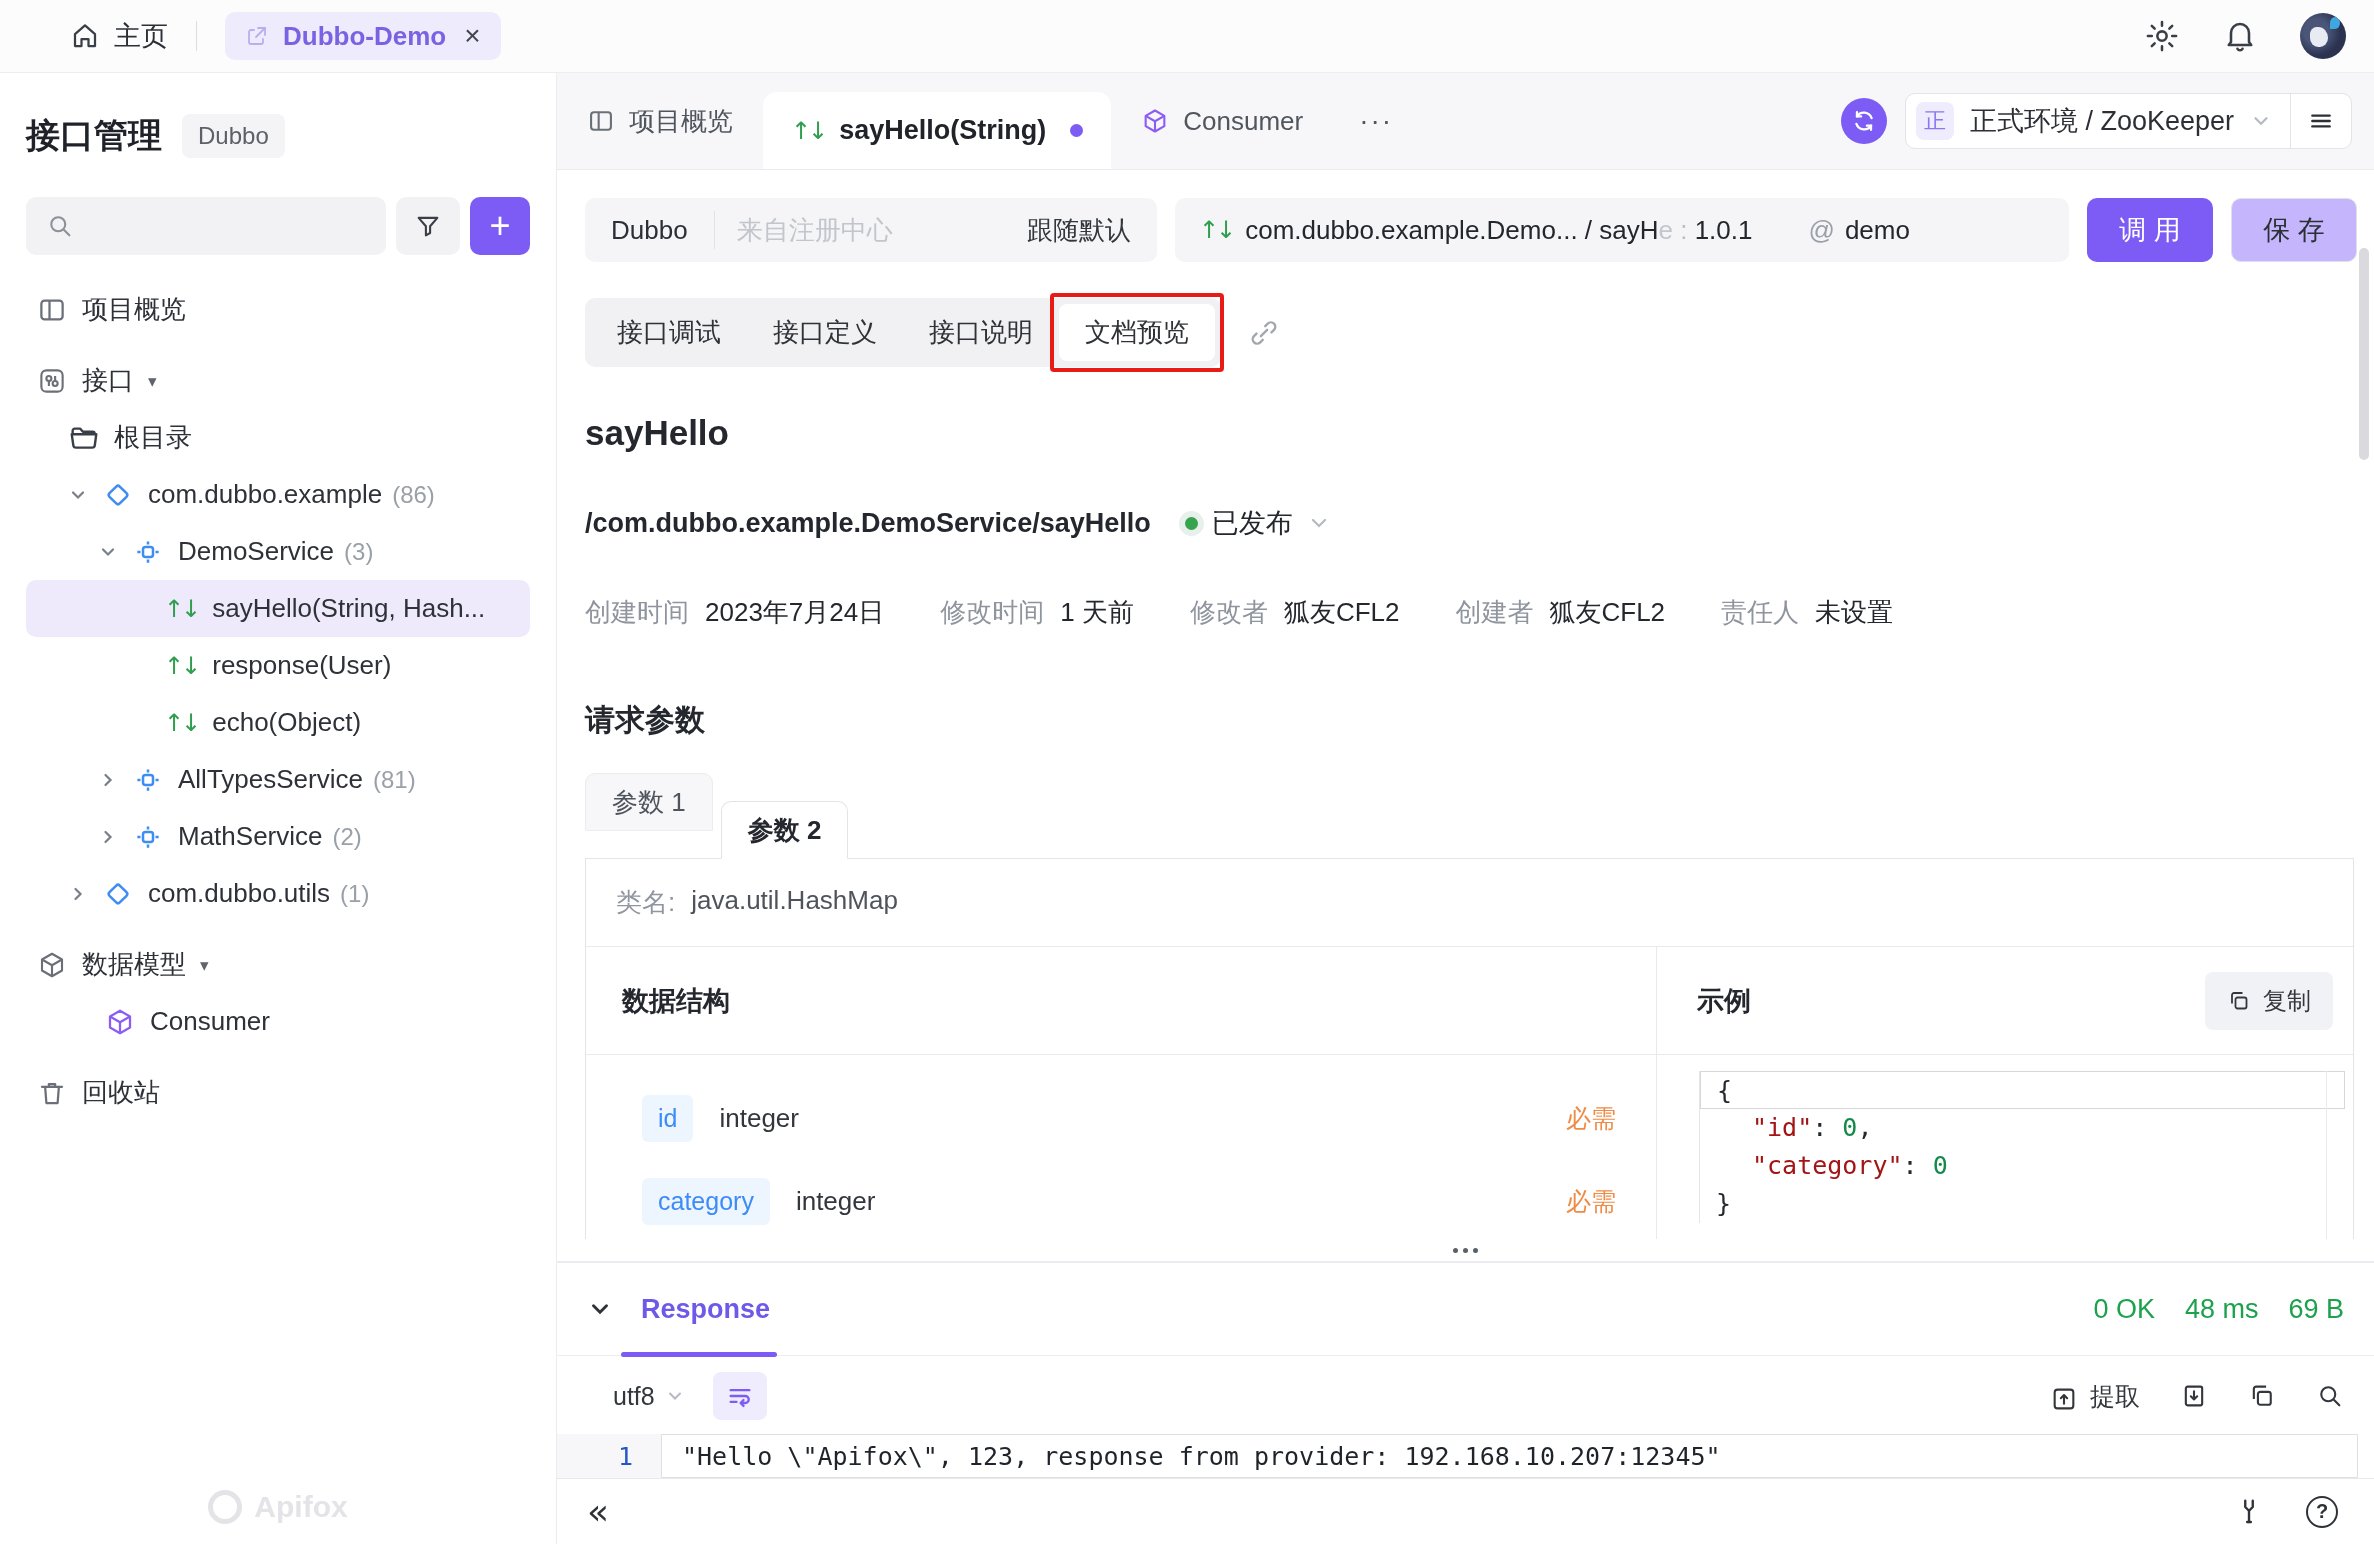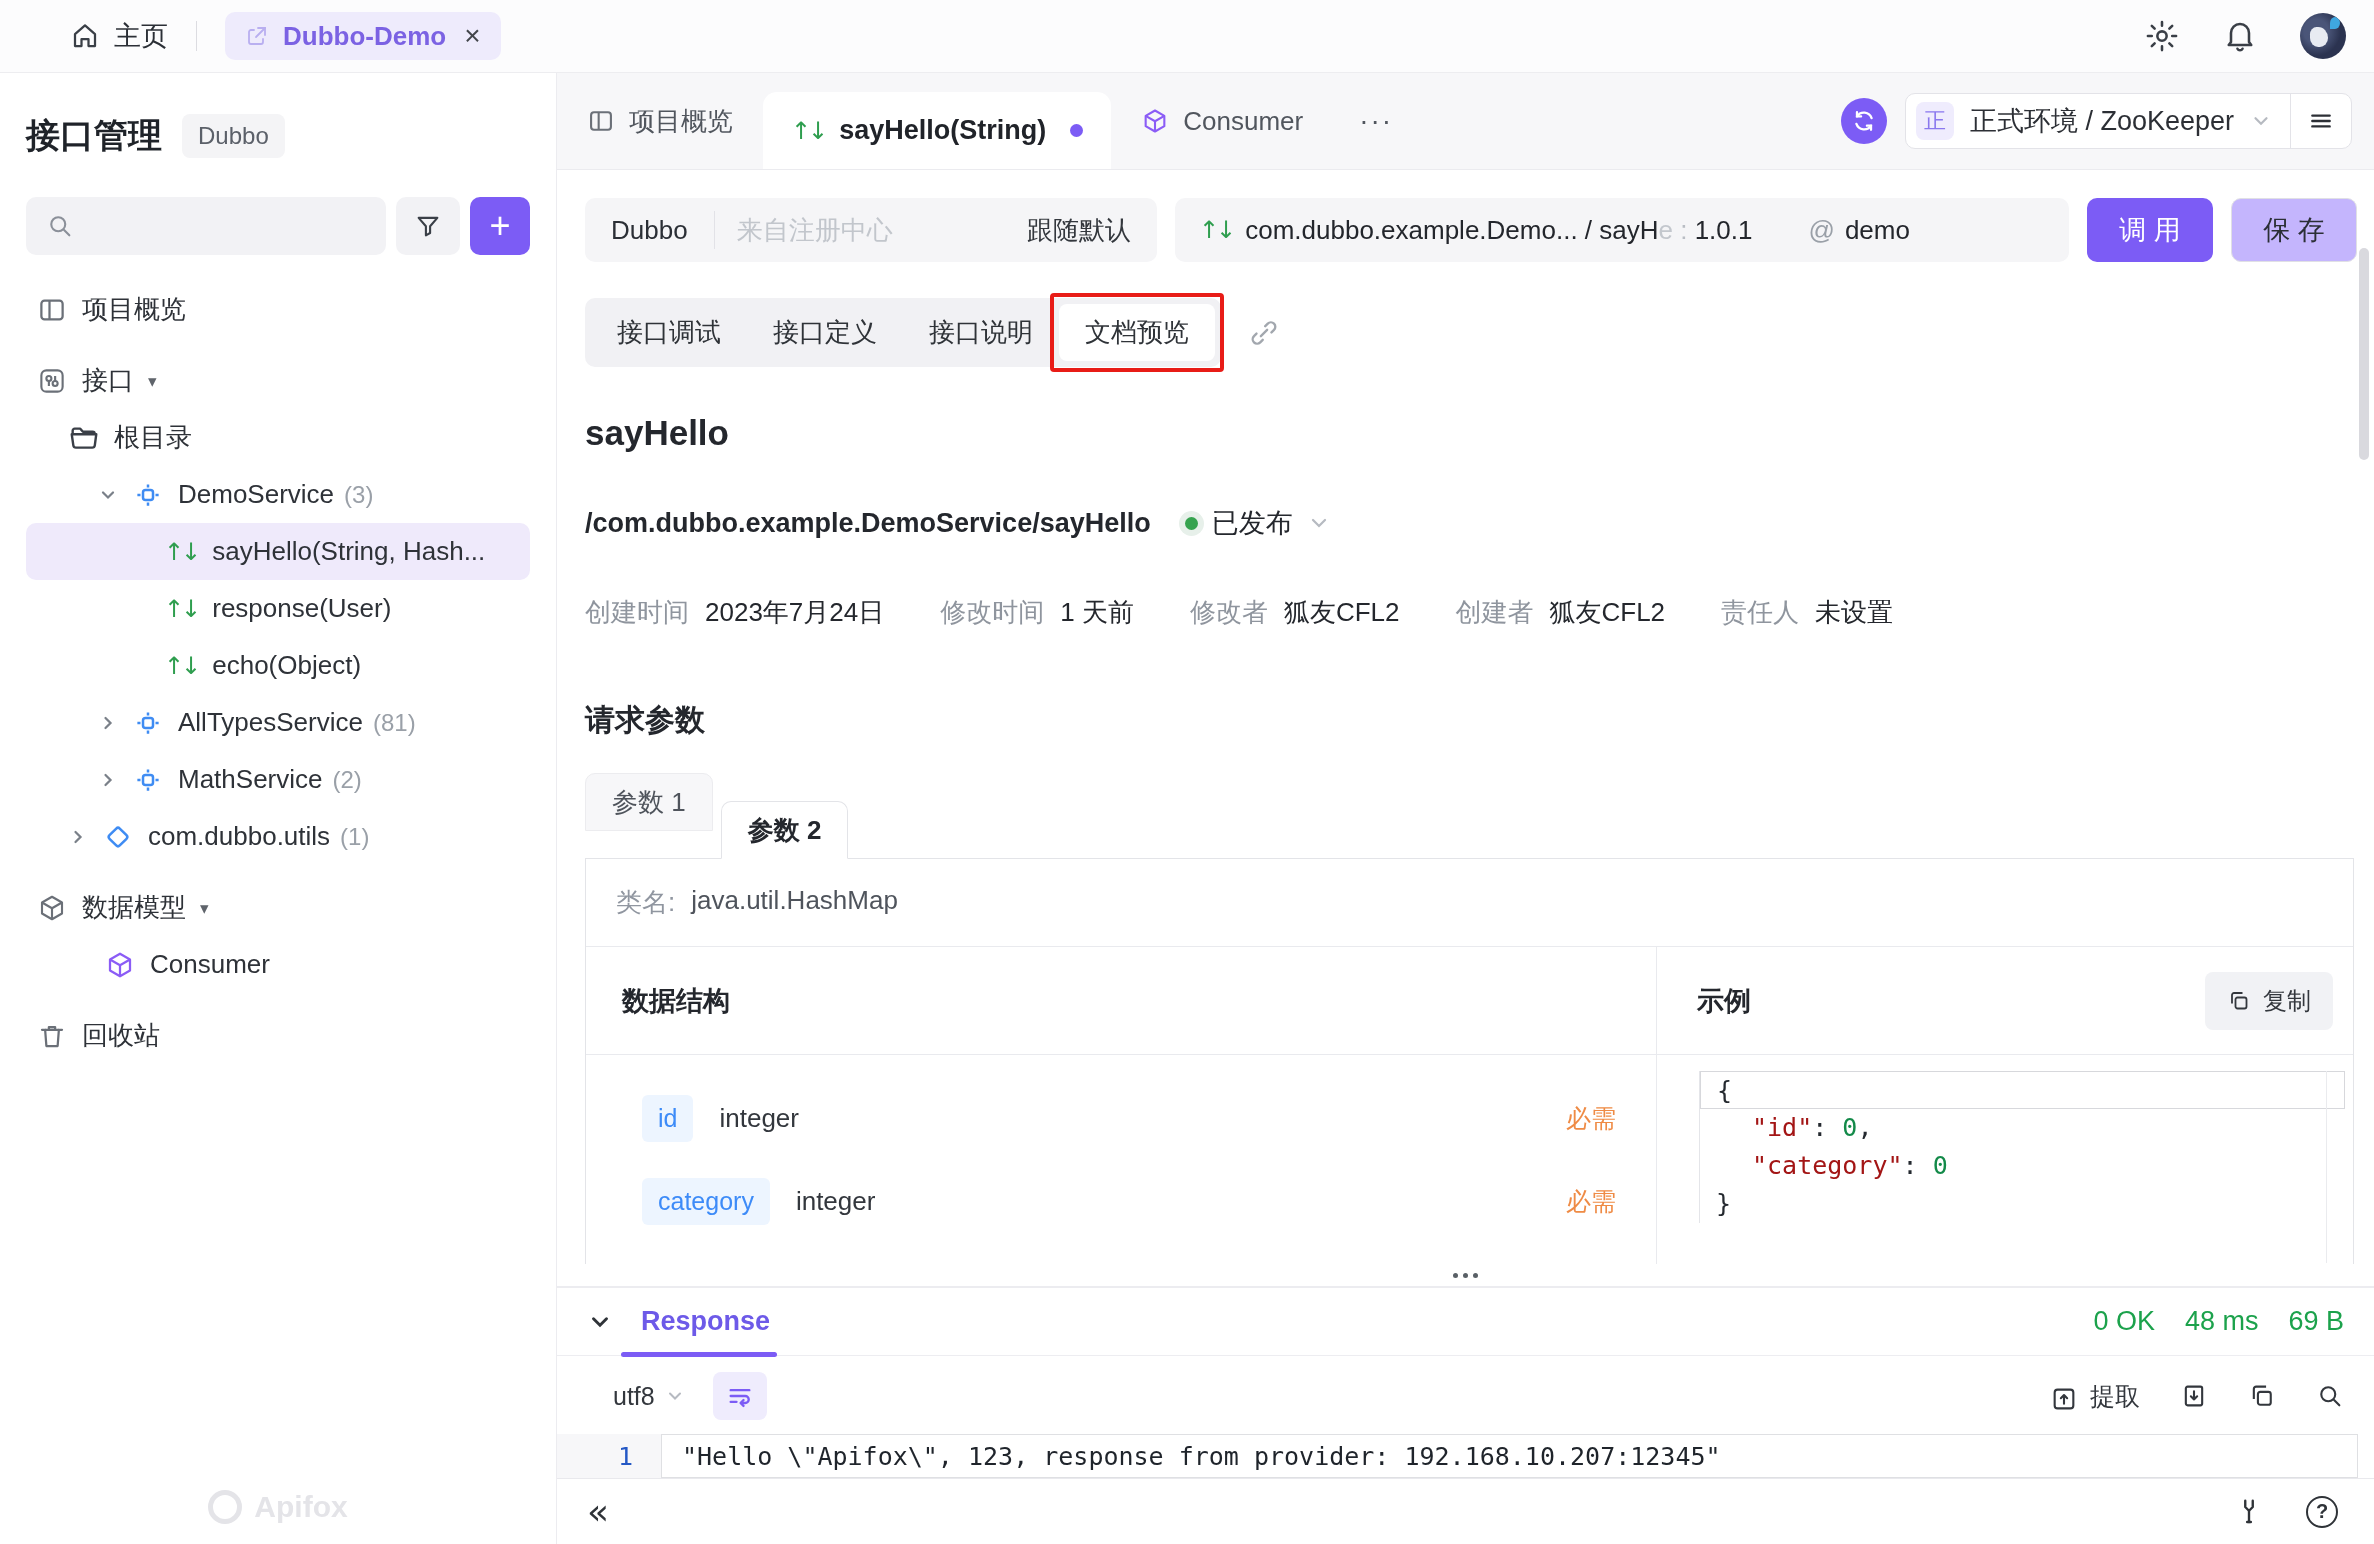--- a/index.html
+++ b/index.html
@@ -125,21 +125,21 @@
   .cline.active { border:1px solid #d7d8dc; background:#fff; }
   .cline.ind { padding-left:52px; }
   .ckey { color:#a31515; }
   .cnum { color:#138a49; }
 
   .drag-divider { height:22px; flex:0 0 22px; display:flex; align-items:center; justify-content:center; gap:5px; }
   .drag-divider i { width:5px; height:5px; border-radius:50%; background:#596066; }
 
   
   .response { border-top:2px solid #ececf0; flex:0 0 auto; }
-  .resp-head { height:68px; display:flex; align-items:center; padding:0 30px; position:relative; border-bottom:1px solid #ededf1; }
+  .resp-head { height:93px; display:flex; align-items:center; padding:0 30px; position:relative; border-bottom:1px solid #ededf1; }
   .resp-title { margin-left:28px; font-size:27px; font-weight:600; color:#6d5ae8; }
   .resp-underline { position:absolute; bottom:-2px; left:64px; width:156px; height:5px; background:#7c5cf5; border-radius:3px; }
   .resp-stats { margin-left:auto; display:flex; gap:30px; font-size:27px; color:#1ca24c; }
   .resp-toolbar { display:flex; align-items:center; margin:16px 30px 0 28px; }
   .rseg { background:#f2f2f5; border-radius:10px; padding:5px; display:flex; font-size:25px; color:#33373d; }
   .rseg-item { padding:9px 20px; cursor:pointer; }
   .rseg-item.active { background:#fff; border:1px solid #e3e4e8; border-radius:8px; margin:-1px 0; }
   .enc { margin-left:28px; font-size:25px; color:#33373d; display:flex; align-items:center; gap:10px; cursor:pointer; }
   .wrap-btn { margin-left:28px; width:54px; height:48px; background:#efecfd; border:none; border-radius:8px; display:flex; align-items:center; justify-content:center; cursor:pointer; }
   .resp-icons { margin-left:auto; display:flex; align-items:center; gap:40px; color:#33373d; }
@@ -250,20 +250,34 @@
           <span class="caret">▾</span>
         </div>
         <div class="trow pad-b">
           <span class="ticon">
               <svg width="32" height="32" viewBox="0 0 24 24" fill="none" stroke="#3a3f47" stroke-width="1.8" stroke-linejoin="round">
                 <path d="M3.5 8.5v-2A1.5 1.5 0 0 1 5 5h4.2l2 2.3h7.3A1.5 1.5 0 0 1 20 8.8l.5 0"></path>
                 <path d="M2.8 9.2h18.4l-1.1 8.3a2 2 0 0 1-2 1.7H6a2 2 0 0 1-2-1.7z"></path>
               </svg>
             </span>
           <span class="tlabel">根目录</span>
+        </div>
+        <div class="trow pad-b">
+          <span class="chev">
+              <svg width="20" height="20" viewBox="0 0 16 16" fill="none" stroke="#7a8089" stroke-width="1.8" stroke-linecap="round">
+                <path d="m4 6 4 4 4-4"></path>
+              </svg>
+            </span>
+          <span class="ticon">
+              <svg width="30" height="30" viewBox="0 0 24 24" fill="none" stroke="#3f8cf3" stroke-width="2">
+                <rect x="12" y="3.8" width="11.6" height="11.6" rx="2" transform="rotate(45 12 3.8)"></rect>
+              </svg>
+            </span>
+          <span class="tlabel">com.dubbo.example</span>
+          <span class="tcount">(86)</span>
         </div>
         <div class="trow pad-c">
           <span class="chev">
               <svg width="20" height="20" viewBox="0 0 16 16" fill="none" stroke="#7a8089" stroke-width="1.8" stroke-linecap="round">
                 <path d="m4 6 4 4 4-4"></path>
               </svg>
             </span>
           <span class="ticon">
               <svg width="30" height="30" viewBox="0 0 24 24" fill="none" stroke="#3f8cf3" stroke-width="2">
                 <rect x="8" y="8" width="8" height="8" rx="2"></rect>

